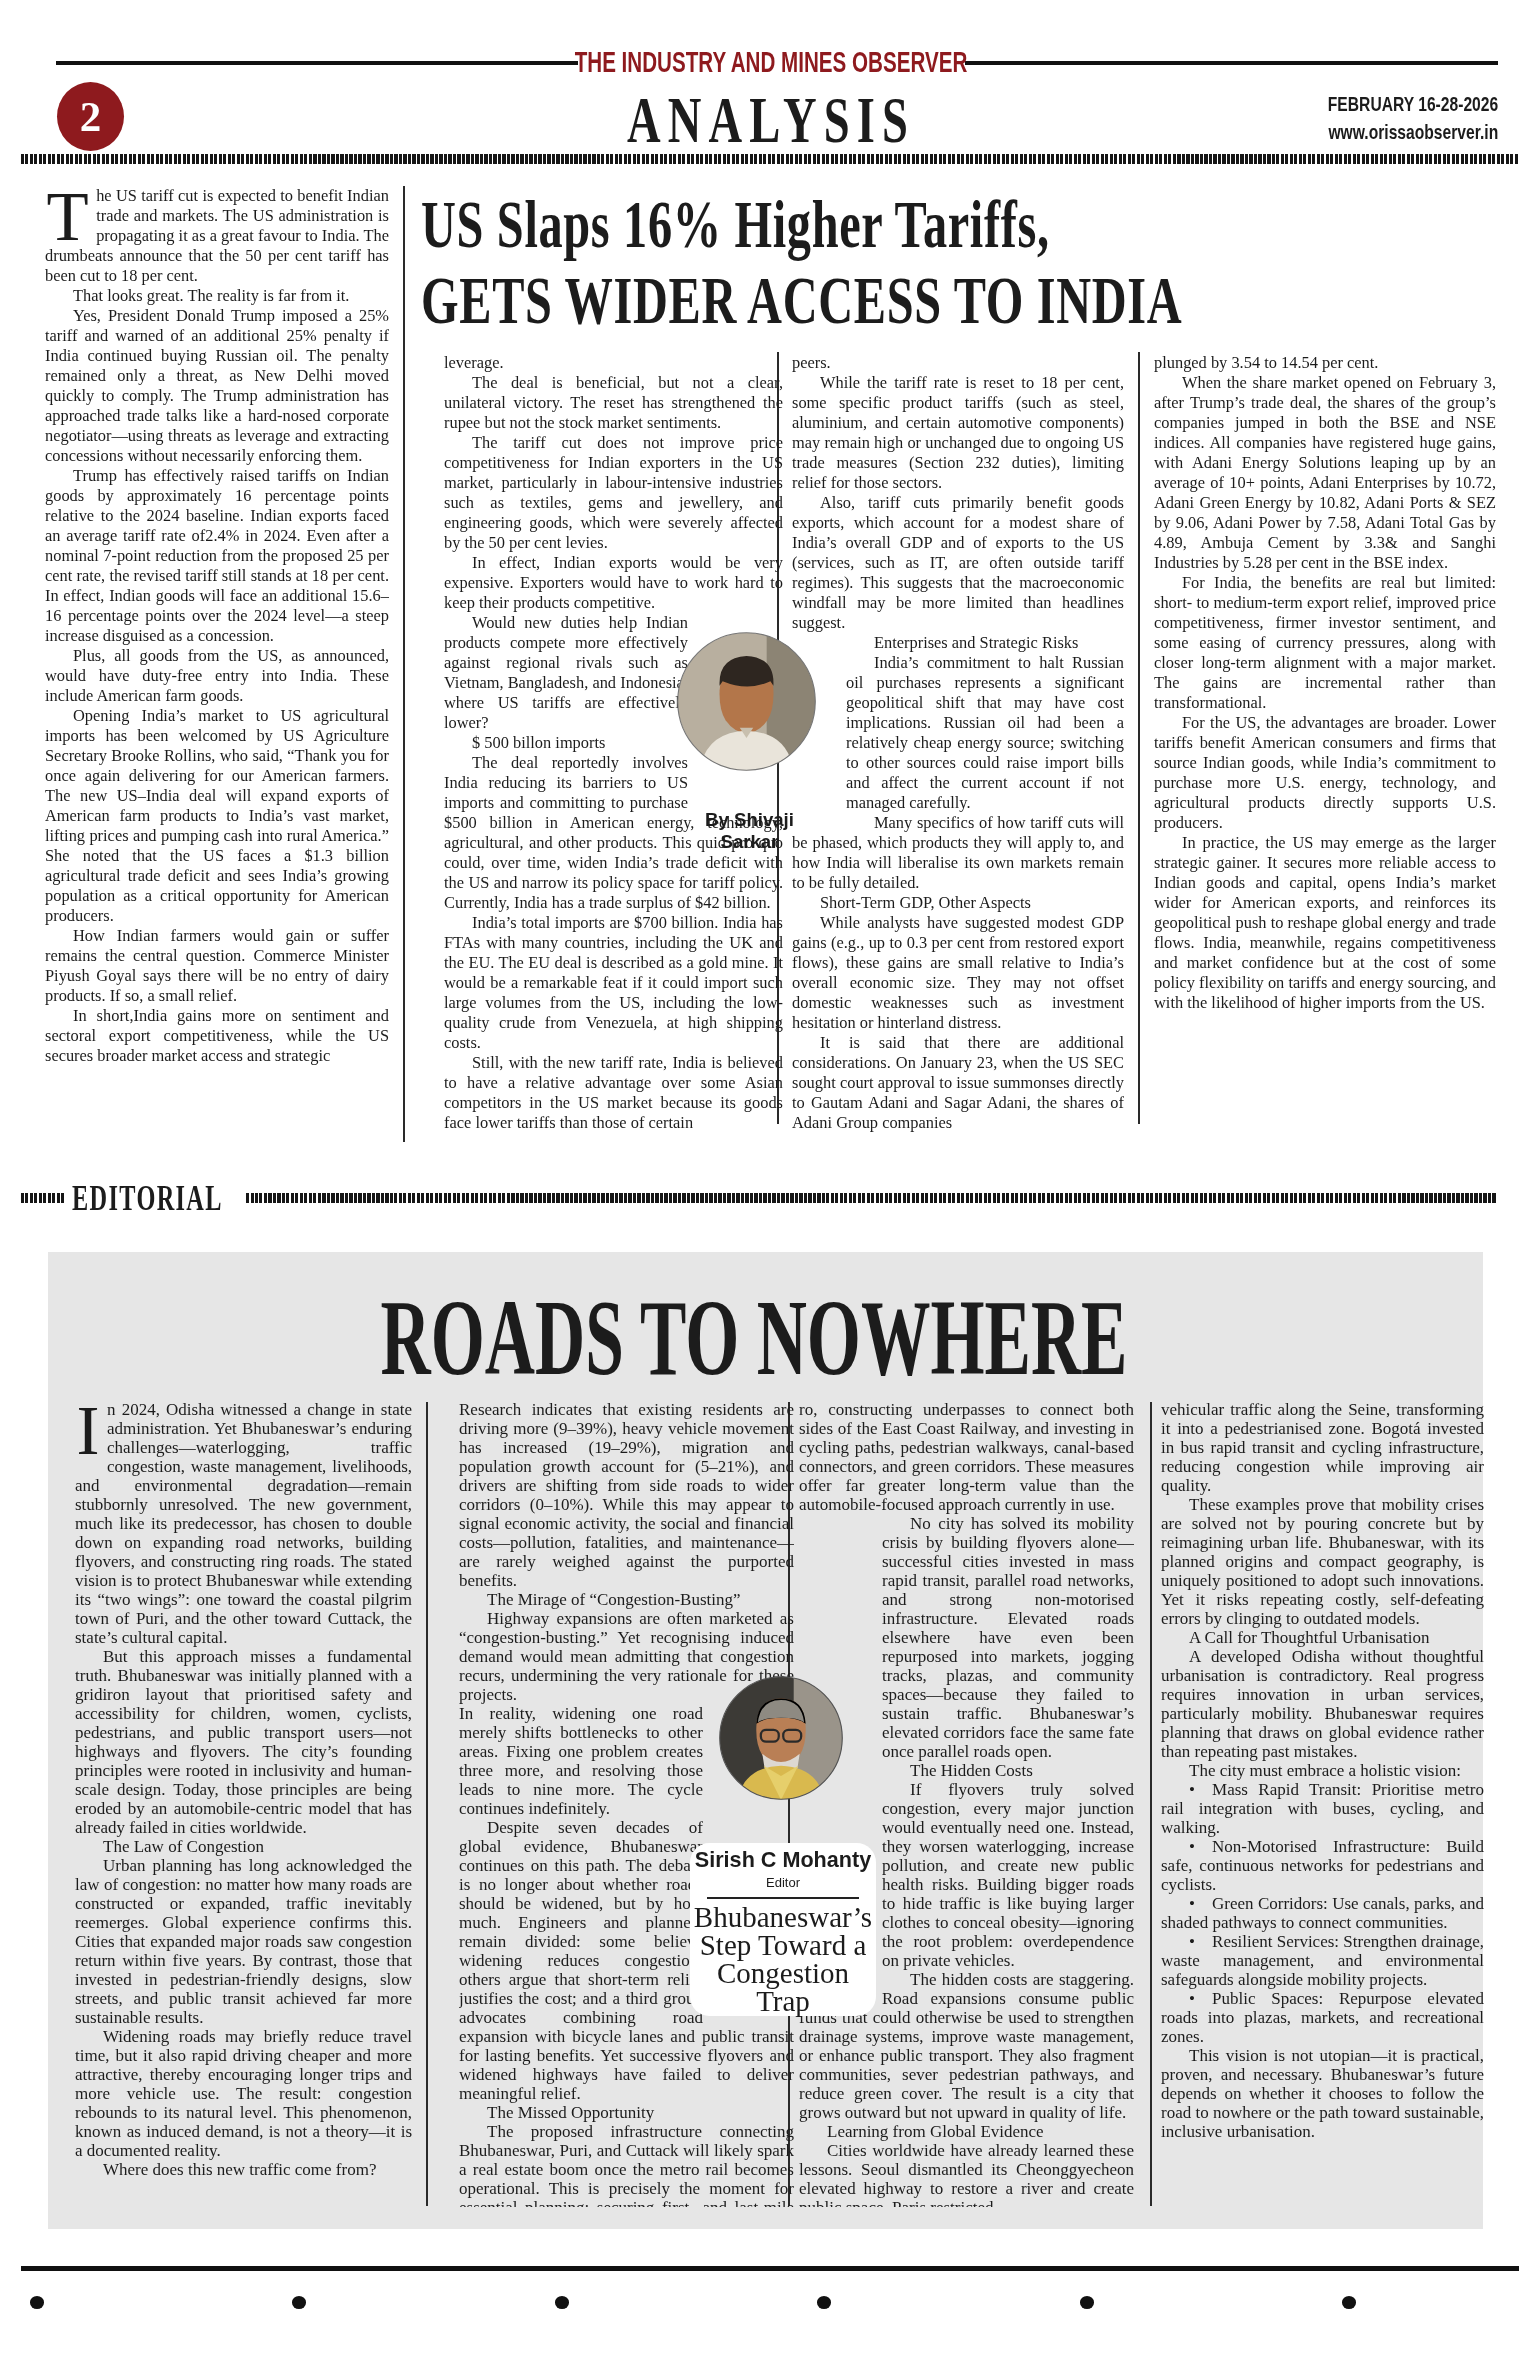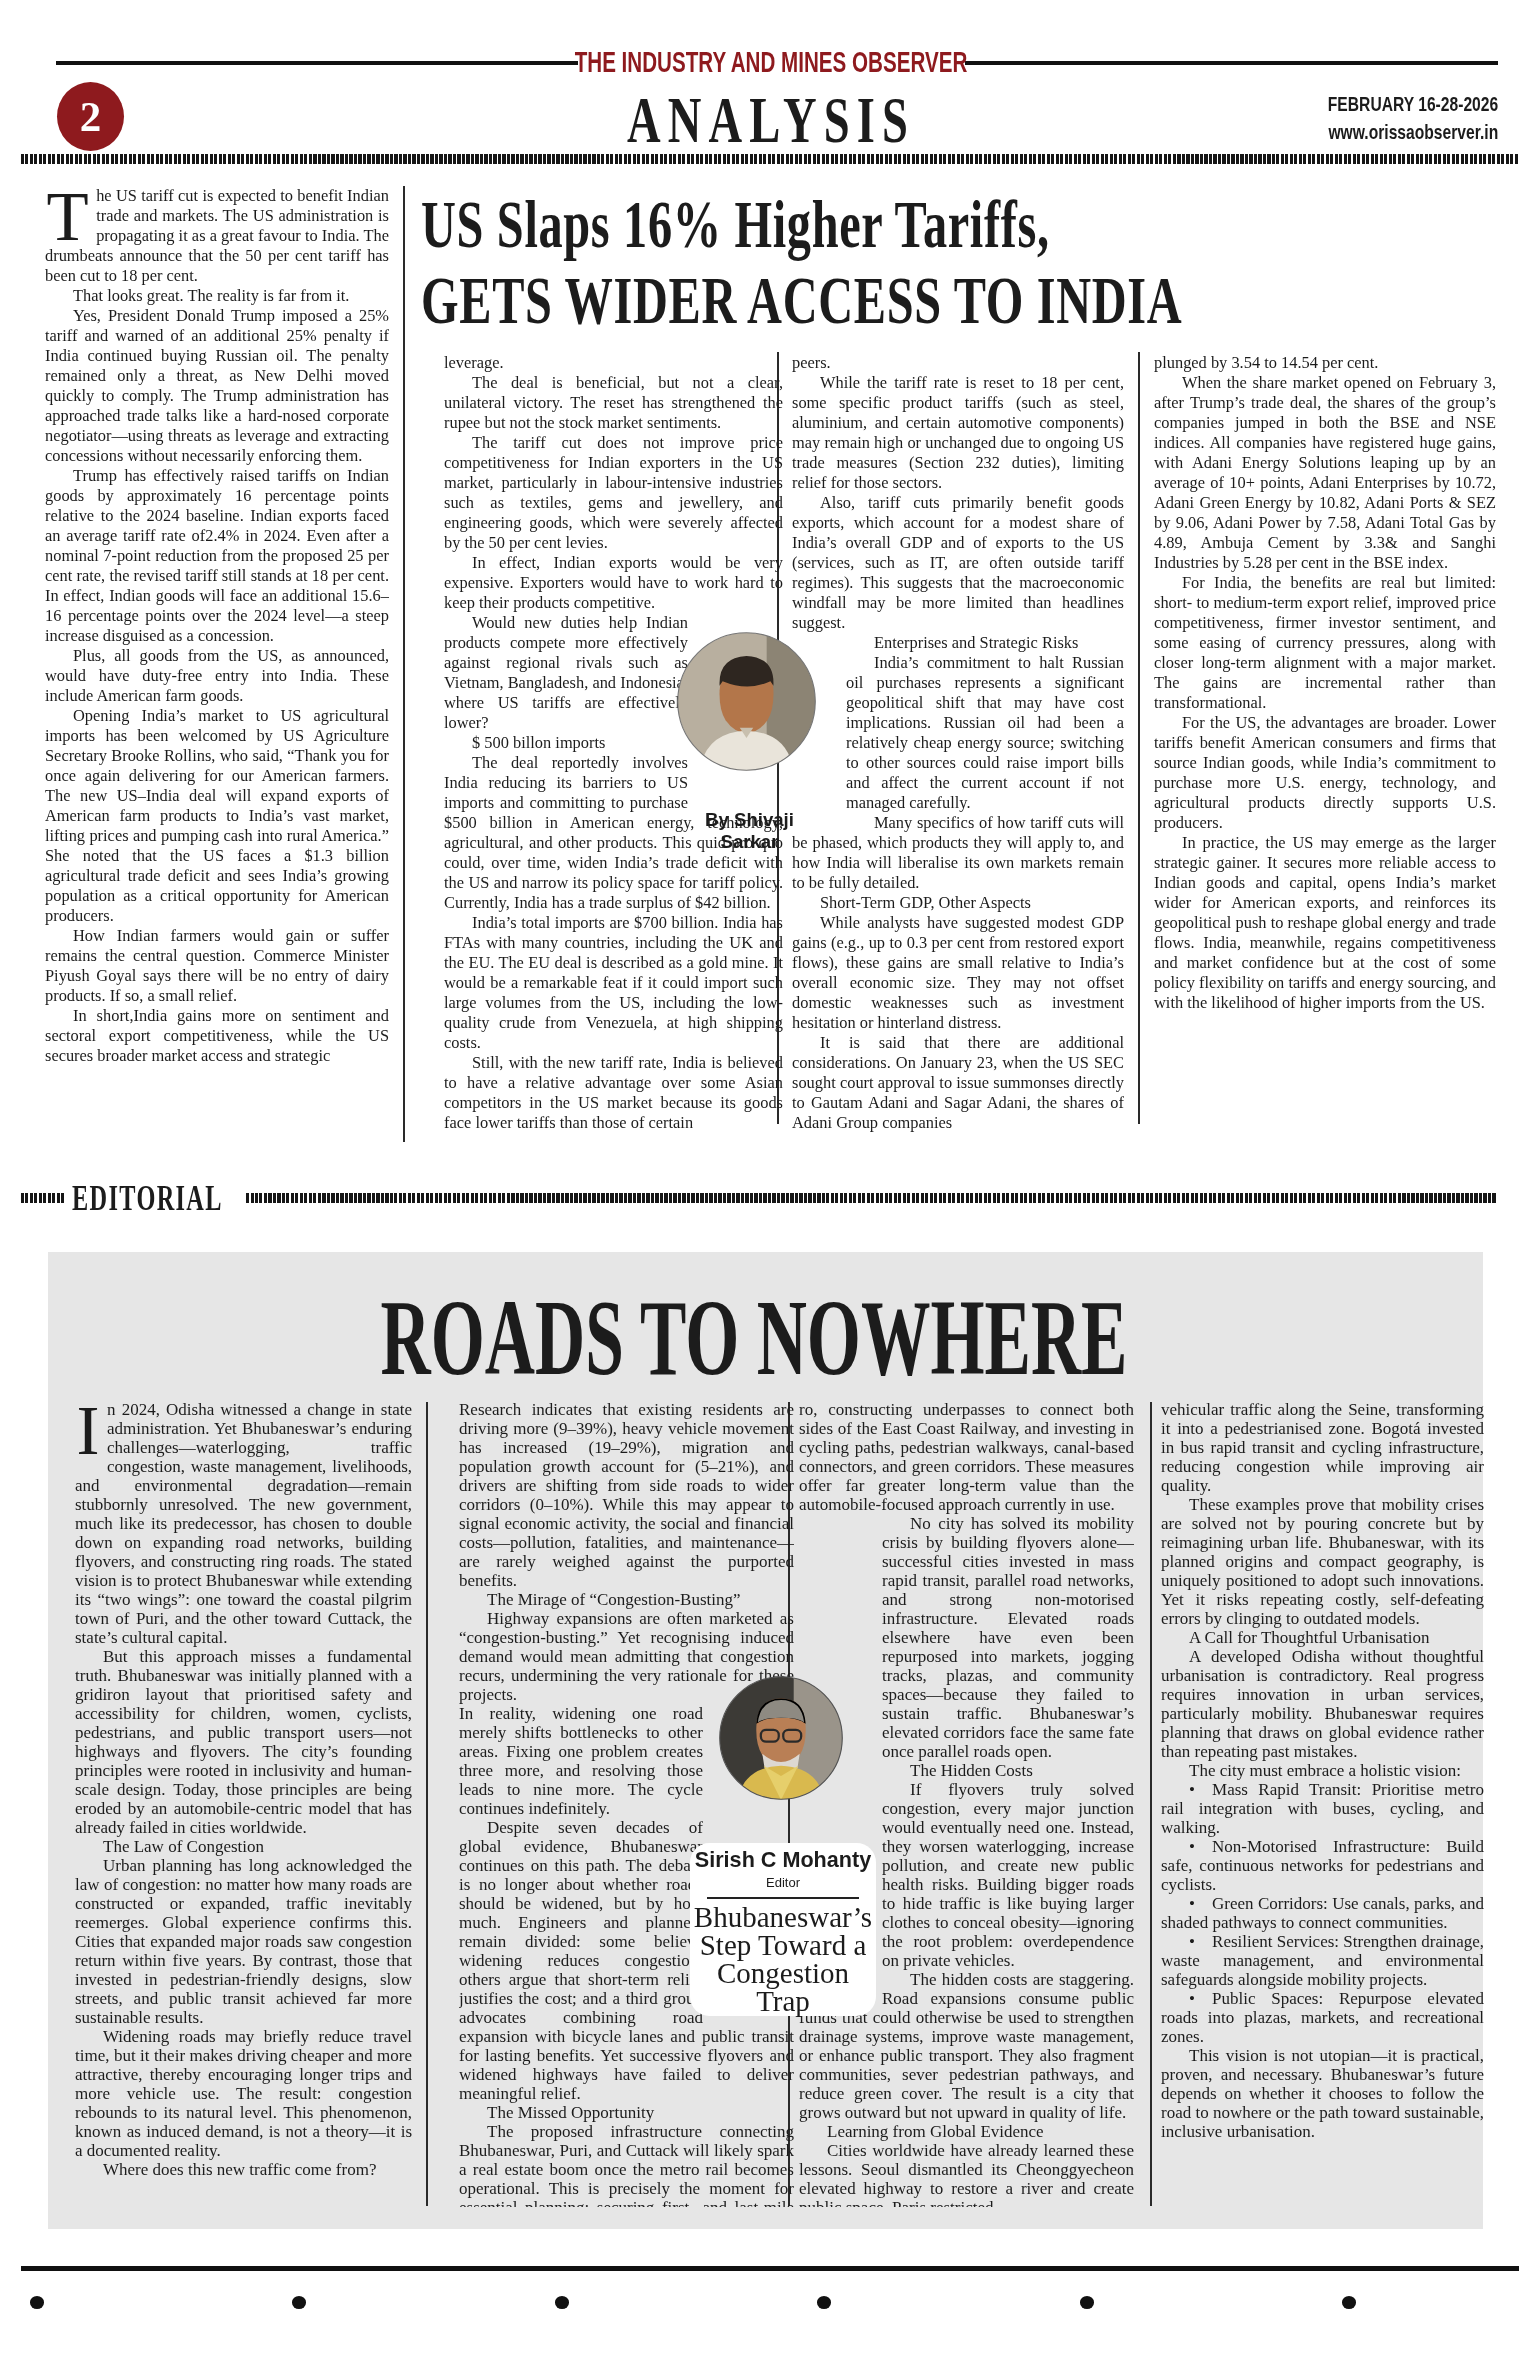--- a/index.html
+++ b/index.html
@@ -158,21 +158,21 @@
 
   <div class="vline" style="left:426px;top:1402px;height:804px;z-index:2;"></div>
   <div class="vline" style="left:788px;top:1402px;height:804px;z-index:2;"></div>
   <div class="vline" style="left:1150px;top:1402px;height:804px;z-index:2;"></div>
 
   <div class="col edcol" style="left:75px;top:1400px;width:337px;height:807px;">
       <p class="first"><span class="dropcap">I</span>n 2024, Odisha witnessed a change in state administration. Yet Bhubaneswar’s enduring challenges—waterlogging, traffic congestion, waste management, livelihoods, and environmental degradation—remain stubbornly unresolved. The new government, much like its predecessor, has chosen to double down on expanding road networks, building flyovers, and constructing ring roads. The stated vision is to protect Bhubaneswar while extending its “two wings”: one toward the coastal pilgrim town of Puri, and the other toward Cuttack, the state’s cultural capital.</p>
       <p class="ind">But this approach misses a fundamental truth. Bhubaneswar was initially planned with a gridiron layout that prioritised safety and accessibility for children, women, cyclists, pedestrians, and public transport users—not highways and flyovers. The city’s founding principles were rooted in inclusivity and human-scale design. Today, those principles are being eroded by an automobile-centric model that has already failed in cities worldwide.</p>
       <p class="sub">The Law of Congestion</p>
       <p class="ind">Urban planning has long acknowledged the law of congestion: no matter how many roads are constructed or expanded, traffic inevitably reemerges. Global experience confirms this. Cities that expanded major roads saw congestion return within five years. By contrast, those that invested in pedestrian-friendly designs, slow streets, and public transit achieved far more sustainable results.</p>
-      <p class="ind">Widening roads may briefly reduce travel time, but it their makes driving cheaper and more attractive, thereby encouraging longer trips and more vehicle use. The result: congestion rebounds to its natural level. This phenomenon, known as induced demand, is not a theory—it is a documented reality.</p>
+      <p class="ind">Widening roads may briefly reduce travel time, but it also rapid driving cheaper and more attractive, thereby encouraging longer trips and more vehicle use. The result: congestion rebounds to its natural level. This phenomenon, known as induced demand, is not a theory—it is a documented reality.</p>
       <p class="ind">Where does this new traffic come from?</p>
     </div>
   <div class="col edcol" style="left:438px;top:1400px;width:335px;height:807px;margin-left:21px;">
       <p class="flush">Research indicates that existing residents are driving more (9–39%), heavy vehicle movement has increased (19–29%), migration and population growth account for (5–21%), and drivers are shifting from side roads to wider corridors (0–10%). While this may appear to signal economic activity, the social and financial costs—pollution, fatalities, and maintenance—are rarely weighed against the purported benefits.</p>
       <p class="sub">The Mirage of “Congestion-Busting”</p>
       <p class="ind">Highway expansions are often marketed as “congestion-busting.” Yet recognising induced demand would mean admitting that congestion recurs, undermining the very rationale for these projects.</p>
       <div class="spacer right" style="width: 91px; height: 321px;"></div>
       <p class="flush">In reality, widening one road merely shifts bottlenecks to other areas. Fixing one problem creates three more, and resolving those leads to nine more. The cycle continues indefinitely.</p>
       <p class="ind">Despite seven decades of global evidence, Bhubaneswar continues on this path. The debate is no longer about whether roads should be widened, but by how much. Engineers and planners remain divided: some believe widening reduces congestion; others argue that short-term relief justifies the cost; and a third group advocates combining road expansion with bicycle lanes and public transit for lasting benefits. Yet successive flyovers and widened highways have failed to deliver meaningful relief.</p>
       <p class="sub">The Missed Opportunity</p>

